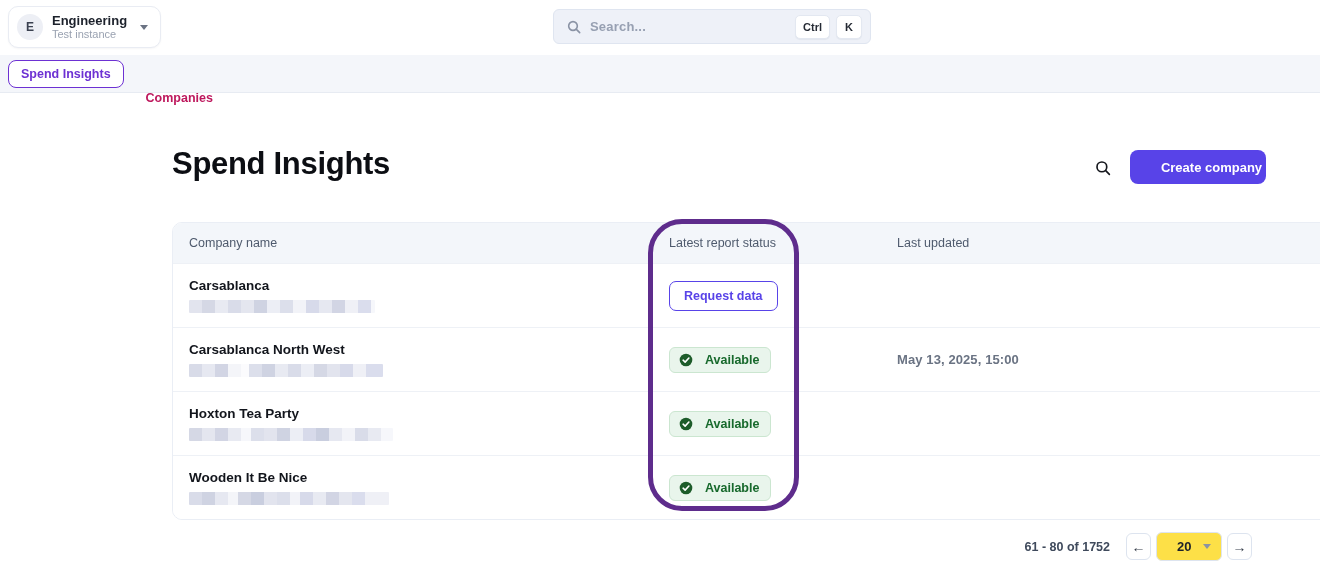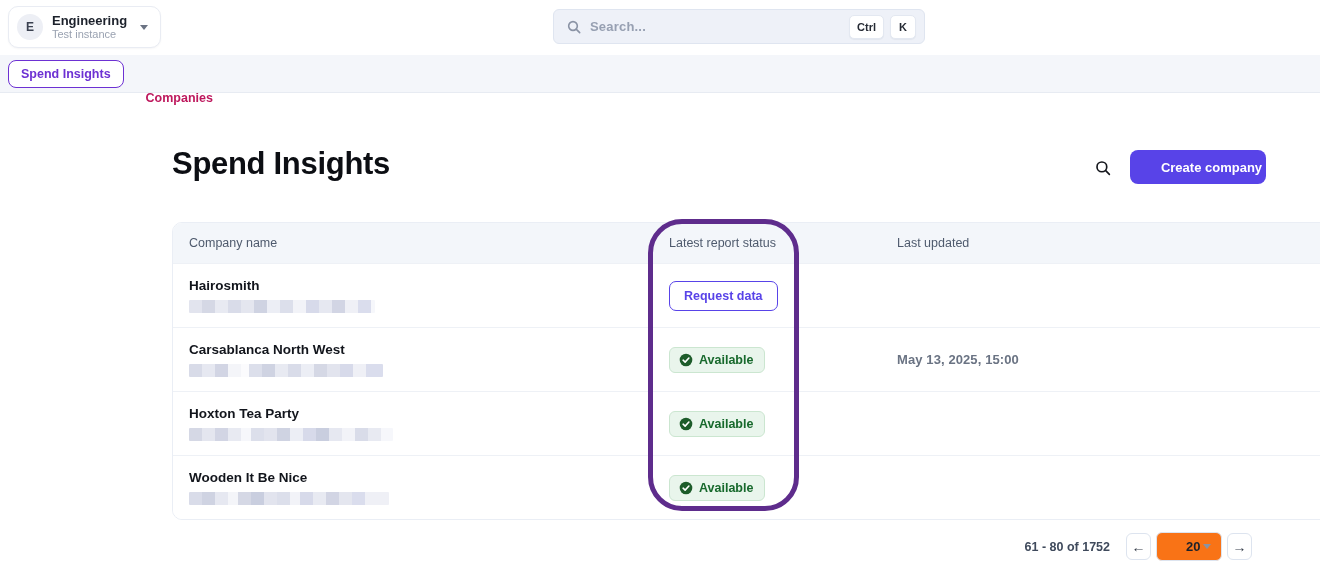--- a/index.html
+++ b/index.html
@@ -12,21 +12,21 @@
   .org-card { position:absolute; left:8px; top:6px; height:42px; display:flex; align-items:center; gap:9px;
     padding:0 12px 0 8px; background:#fff; border:1px solid #e9ecf3; border-radius:10px;
     box-shadow:0 1px 2px rgba(20,30,60,.04); cursor:pointer; }
   .avatar { width:26px; height:26px; border-radius:50%; background:#edeff5; color:#3a4150;
     font-size:12px; font-weight:bold; display:flex; align-items:center; justify-content:center; }
   .org-name { font-size:13px; font-weight:bold; color:#1c212b; line-height:1.2; }
   .org-sub { font-size:11px; color:#9aa2b1; line-height:1.2; }
   .caret { width:0; height:0; border-left:4px solid transparent; border-right:4px solid transparent;
     border-top:5px solid #6b7383; margin-left:4px; }
 
-  .searchbar { position:absolute; left:553px; top:9px; width:372px; height:35px; background:#eef1f8;
+  .searchbar { position:absolute; left:553px; top:9px; width:318px; height:35px; background:#eef1f8;
     border:1px solid #dfe5f0; border-radius:6px; display:flex; align-items:center; padding:0 8px 0 12px; }
   .searchbar svg { flex:0 0 auto; }
   .search-input { flex:1; border:none; outline:none; background:transparent; font-family:inherit;
     font-size:13px; color:#3c4453; padding:0 8px; font-weight:bold; letter-spacing:.2px; }
   .search-input::placeholder { color:#97a0b2; font-weight:bold; }
   .kbd { height:24px; min-width:26px; padding:0 7px; background:#fff; border:1px solid #e3e8f1;
     border-radius:5px; font-size:11px; font-weight:bold; color:#252a34; display:flex; align-items:center;
     justify-content:center; margin-left:6px; box-shadow:0 1px 1px rgba(20,30,60,.05); }
 
   
@@ -57,21 +57,21 @@
   .cell-company { padding-left:16px; }
   .company-name { font-size:13.5px; font-weight:bold; color:#12151c; }
   .blur { height:13px; margin-top:7px; border-radius:1px; }
   .m0 { width:186px; background:linear-gradient(90deg,#e2e4ee 0 13px,#d5d8e5 0 26px,#e8eaf2 0 39px,#d9dce9 0 52px,#e4e6ef 0 65px,#cfd3e2 0 78px,#eceef5 0 91px,#dcdfeb 0 104px,#f2f3f8 0 117px,#d7daea 0 130px,#e6e8f1 0 143px,#d2d5e4 0 156px,#eff0f6 0 169px,#dadded 0 182px,#f6f7fb 0 186px); }
   .m1 { width:194px; background:linear-gradient(90deg,#d8dbe8 0 13px,#e6e8f1 0 26px,#d2d5e4 0 39px,#f4f5f9 0 52px,#fbfbfd 0 60px,#dcdfeb 0 73px,#cfd3e2 0 86px,#e8eaf2 0 99px,#d9dce9 0 112px,#eceef5 0 125px,#d5d8e5 0 138px,#e2e4ee 0 151px,#d7daea 0 164px,#eff0f6 0 177px,#dadded 0 194px); }
   .m2 { width:204px; background:linear-gradient(90deg,#d5d8e5 0 13px,#e4e6ef 0 26px,#d2d5e4 0 39px,#e8eaf2 0 52px,#f6f7fb 0 62px,#dcdfeb 0 75px,#e2e4ee 0 88px,#cfd3e2 0 101px,#eceef5 0 114px,#d7daea 0 127px,#c9cedf 0 140px,#e6e8f1 0 153px,#f2f3f8 0 166px,#d9dce9 0 179px,#e8eaf2 0 192px,#f6f7fb 0 204px); }
   .m3 { width:200px; background:linear-gradient(90deg,#d9dce9 0 13px,#cfd3e2 0 26px,#e6e8f1 0 39px,#f4f5f9 0 49px,#d5d8e5 0 62px,#c9cedf 0 75px,#e2e4ee 0 88px,#dcdfeb 0 101px,#f2f3f8 0 111px,#d7daea 0 124px,#e8eaf2 0 137px,#d2d5e4 0 150px,#e4e6ef 0 163px,#dadded 0 176px,#eff0f6 0 200px); }
 
   .request-btn { display:inline-block; background:#fff; border:1.5px solid #5843e8; border-radius:7px;
     color:#5843e8; font-family:inherit; font-size:12.5px; font-weight:bold; padding:7px 14px; cursor:pointer; }
-  .badge { display:inline-flex; align-items:flex-start; gap:6px; background:#e9f5ec; border:1px solid #cbe6d0;
+  .badge { display:inline-flex; align-items:flex-start; gap:12px; background:#e9f5ec; border:1px solid #cbe6d0;
     border-radius:6px; padding:5px 11px 5px 9px; }
   .badge-label { font-size:12.5px; font-weight:bold; color:#17692c; }
 
   .cell-updated { font-size:13px; color:#6a7383; font-weight:bold; letter-spacing:.1px; }
   .cell-actions { display:flex; align-items:center; justify-content:flex-end; gap:8px; }
   .dl-btn { width:30px; height:30px; background:#fff; border:1px solid #e6ebf2; border-radius:8px;
     display:flex; align-items:center; justify-content:center; cursor:pointer;
     box-shadow:0 1px 1px rgba(20,30,60,.04); color:#5b6474; }
   .dl-btn.disabled { border-color:transparent; box-shadow:none; color:#c6cdd9; cursor:default; }
   .bulb-btn { width:30px; height:30px; background:#5843e8; border:none; border-radius:8px;
@@ -80,22 +80,22 @@
   
   .annotation { position:absolute; left:648px; top:219px; width:151px; height:292px;
     border:5px solid #5e2c8c; border-radius:34px; pointer-events:none; z-index:5; }
 
   
   .pagination { position:absolute; left:0; top:532px; width:1252px; display:flex; align-items:center;
     justify-content:flex-end; gap:0; }
   .range-label { font-size:12.5px; font-weight:bold; color:#3f4a5c; margin-right:16px; }
   .pg-btn { width:25px; height:27px; background:#fff; border:1px solid #dde4ef; border-radius:6px;
     display:flex; align-items:center; justify-content:center; color:#333a47; font-size:14px; cursor:pointer; }
-  .pg-select { width:66px; height:29px; background:#f97316; border:1px solid #dde4ef; border-radius:6px;
-    display:flex; align-items:center; justify-content:space-between; padding:0 10px 0 29px; margin:0 5px;
+  .pg-select { width:66px; height:29px; background:#fde047; border:1px solid #dde4ef; border-radius:6px;
+    display:flex; align-items:center; justify-content:space-between; padding:0 10px 0 20px; margin:0 5px;
     cursor:pointer; }
   .pg-select .val { font-size:13px; font-weight:bold; color:#1c212b; }
   .select-caret { width:0; height:0; border-left:4.5px solid transparent; border-right:4.5px solid transparent;
     border-top:5.5px solid #8b93a3; }
 </style>
 </head>
 <body>
 
 <div class="page">
 
@@ -138,21 +138,21 @@
   <div class="table">
     <div class="t-head">
       <div class="th c1">Company name</div>
       <div class="th">Latest report status</div>
       <div class="th">Last updated</div>
       <div></div>
     </div>
     <div>
     <div class="t-row">
       <div class="cell-company">
-        <div class="company-name">Hairosmith</div>
+        <div class="company-name">Carsablanca</div>
         <div class="blur m0"></div>
       </div>
       <div>
         <button class="request-btn">Request data</button>
         
       </div>
       <div class="cell-updated"></div>
       <div class="cell-actions">
         <button class="dl-btn disabled">
           <svg width="15" height="15" viewBox="0 0 24 24" fill="none" stroke="currentColor" stroke-width="2.1" stroke-linecap="round" stroke-linejoin="round">

